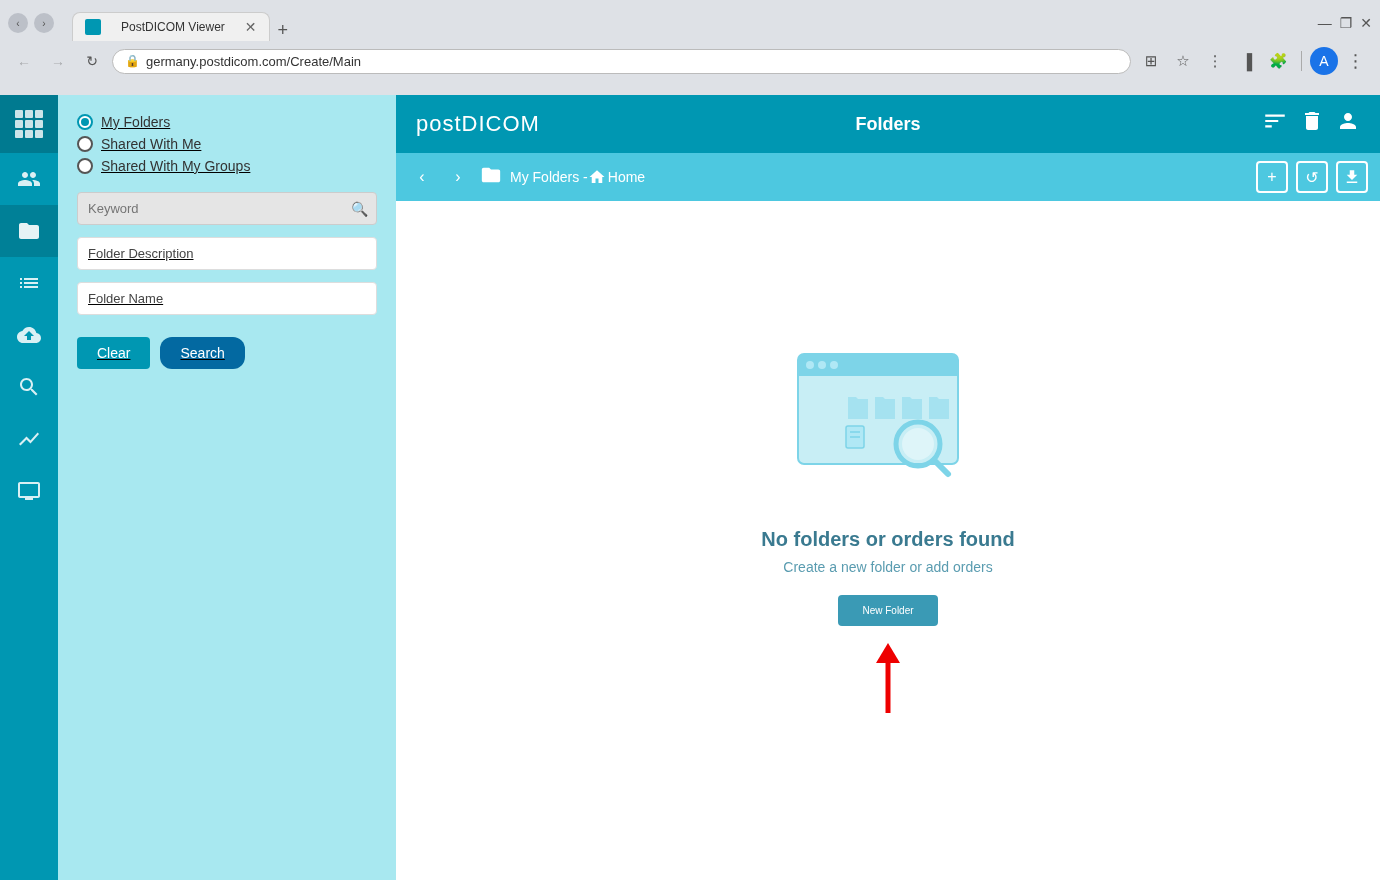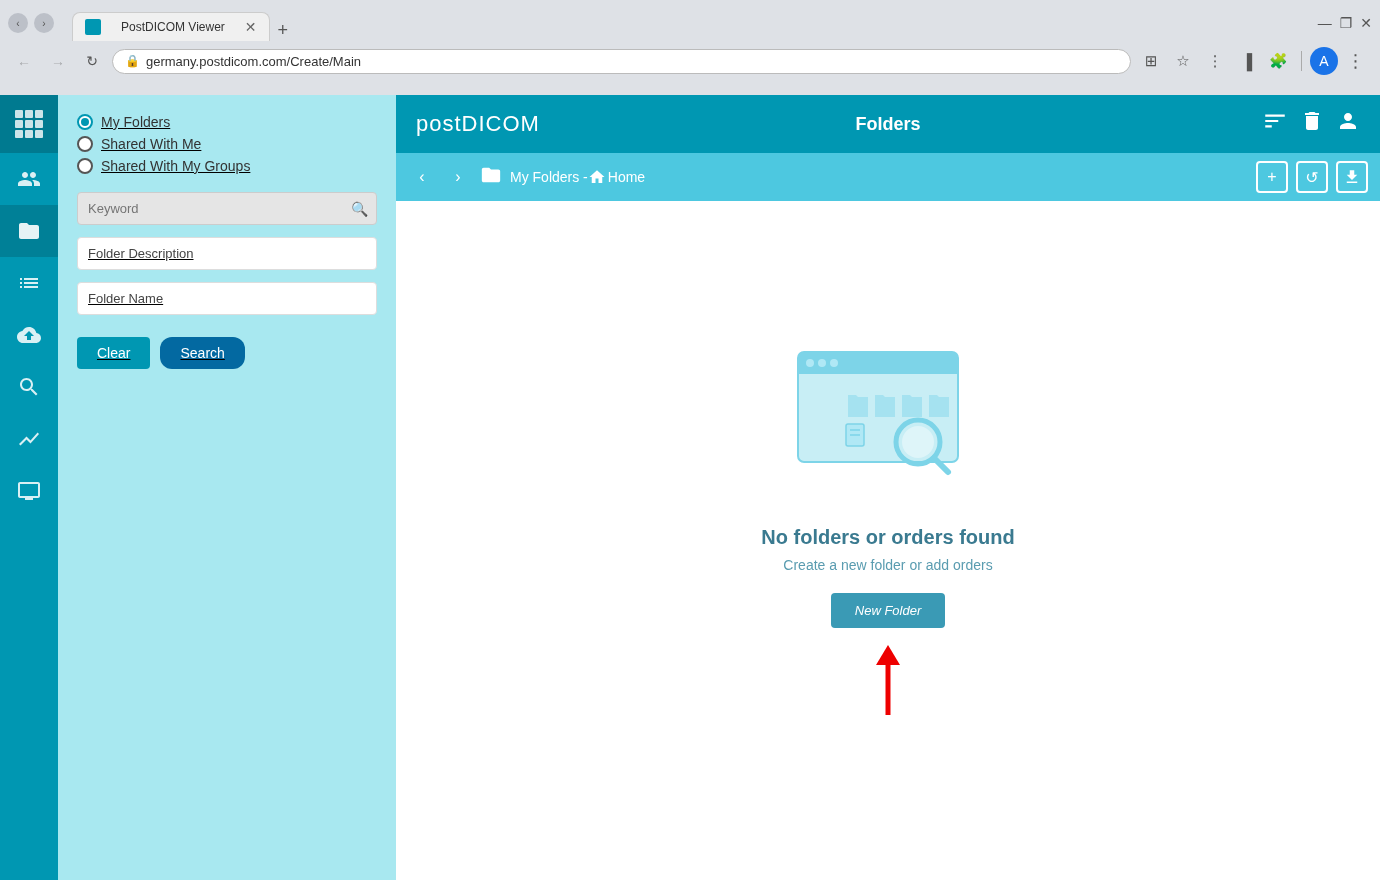--- a/index.html
+++ b/index.html
@@ -375,23 +375,22 @@
       font-size: 14px;
       color: #5a9cb0;
       margin-bottom: 20px;
     }
     .btn-new-folder {
       background: #3a9ab5;
       color: white;
       border: none;
       border-radius: 4px;
       padding: 10px 24px;
-      font-size: 13px;
-      cursor: pointer;
-      font-style: italic;
+      font-size: 10px;
+      cursor: pointer;
     }
     .arrow-indicator {
       position: relative;
       margin-top: 12px;
     }
   </style>
 </head>
 <body>
 
 <div class="browser-chrome">

